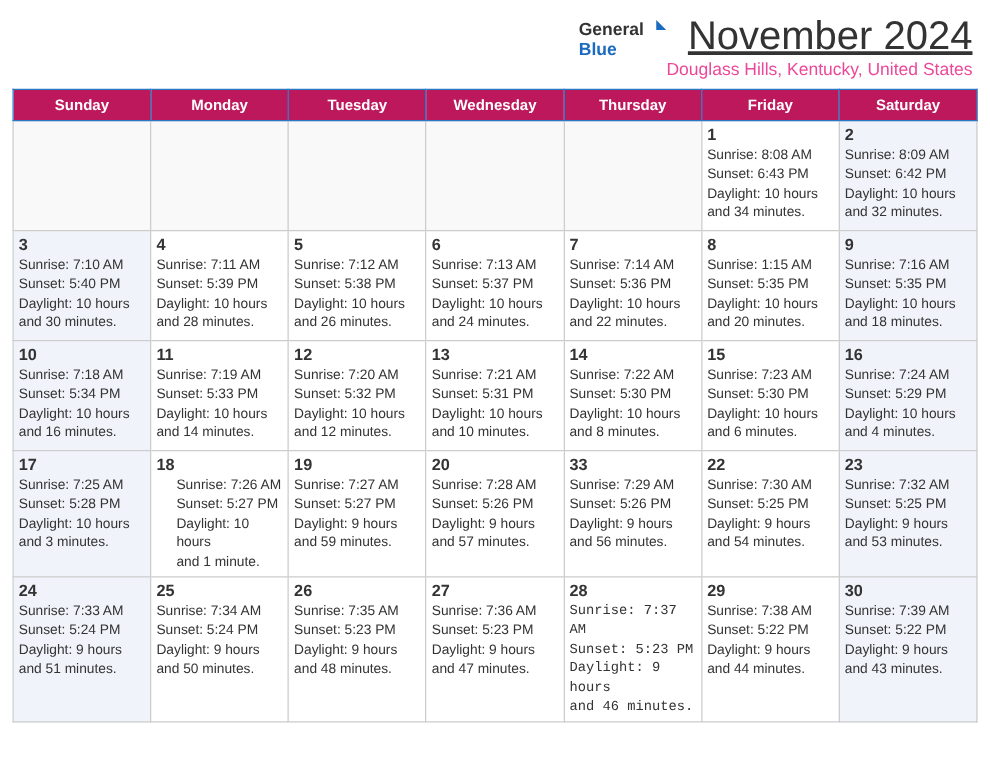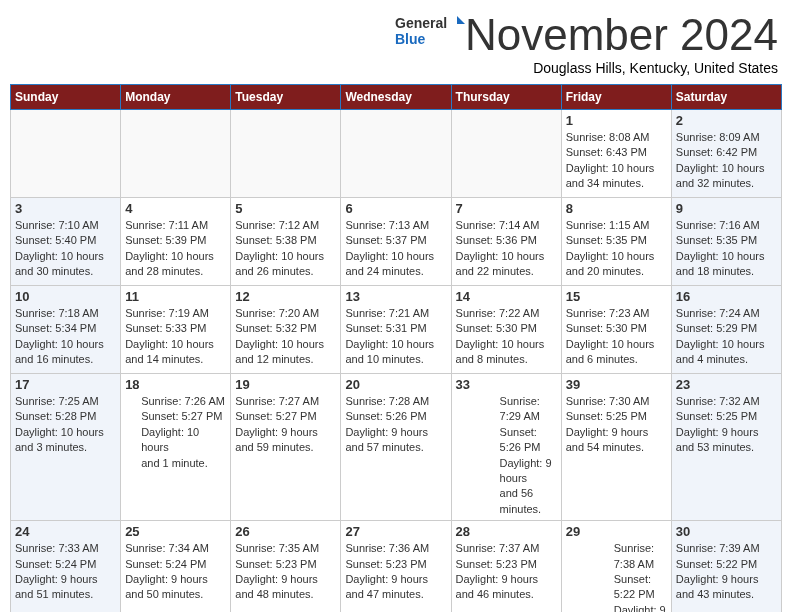--- a/index.html
+++ b/index.html
@@ -19,41 +19,41 @@
     }
     .logo {
       display: flex;
       align-items: center;
       gap: 4px;
     }
     .title-block {
       text-align: right;
     }
     .month-title {
-      font-size: 44px;
+      font-size: 32px;
       font-weight: normal;
       color: #333;
+      text-decoration: underline;
     }
     .location {
       font-size: 14px;
-      color: #000000;
-      margin-left: 46px;
+      color: #ec4899;
     }
     table {
       width: 100%;
       border-collapse: collapse;
       table-layout: fixed;
     }
     th {
-      background-color: #7f1d1d;
+      background-color: #be185d;
       color: #fff;
       font-size: 12px;
       font-weight: bold;
       padding: 5px 4px;
-      text-align: left;
+      text-align: center;
       border: 1px solid #2979c4;
     }
     td {
       border: 1px solid #ccc;
       vertical-align: top;
       padding: 3px 4px;
       font-size: 10px;
       color: #333;
       height: 88px;
     }
@@ -254,27 +254,27 @@
         </td>
         <td class="weekday">
           <div class="day-number">20</div>
           <div class="day-info" style="white-space: pre-line;">Sunrise: 7:28 AM
 Sunset: 5:26 PM
 Daylight: 9 hours
 and 57 minutes.</div>
         </td>
         <td class="weekday">
           <div class="day-number">33</div>
-          <div class="day-info" style="white-space: pre-line; margin-left: 44px;">Sunrise: 7:29 AM
+          <div class="day-info" style="white-space: pre-line;">Sunrise: 7:29 AM
 Sunset: 5:26 PM
 Daylight: 9 hours
 and 56 minutes.</div>
         </td>
         <td class="weekday">
-          <div class="day-number">39</div>
+          <div class="day-number">22</div>
           <div class="day-info" style="white-space: pre-line;">Sunrise: 7:30 AM
 Sunset: 5:25 PM
 Daylight: 9 hours
 and 54 minutes.</div>
         </td>
         <td class="weekend">
           <div class="day-number">23</div>
           <div class="day-info" style="white-space: pre-line;">Sunrise: 7:32 AM
 Sunset: 5:25 PM
 Daylight: 9 hours
@@ -305,28 +305,28 @@
         </td>
         <td class="weekday">
           <div class="day-number">27</div>
           <div class="day-info" style="white-space: pre-line;">Sunrise: 7:36 AM
 Sunset: 5:23 PM
 Daylight: 9 hours
 and 47 minutes.</div>
         </td>
         <td class="weekday">
           <div class="day-number">28</div>
-          <div class="day-info" style="white-space: pre-line;">Sunrise: 7:37 AM
+          <div class="day-info" style="white-space: pre-line; font-family: Liberation Mono, monospace;">Sunrise: 7:37 AM
 Sunset: 5:23 PM
 Daylight: 9 hours
 and 46 minutes.</div>
         </td>
         <td class="weekday">
           <div class="day-number">29</div>
-          <div class="day-info" style="white-space: pre-line; margin-left: 48px;">Sunrise: 7:38 AM
+          <div class="day-info" style="white-space: pre-line;">Sunrise: 7:38 AM
 Sunset: 5:22 PM
 Daylight: 9 hours
 and 44 minutes.</div>
         </td>
         <td class="weekend">
           <div class="day-number">30</div>
           <div class="day-info" style="white-space: pre-line;">Sunrise: 7:39 AM
 Sunset: 5:22 PM
 Daylight: 9 hours
 and 43 minutes.</div>

